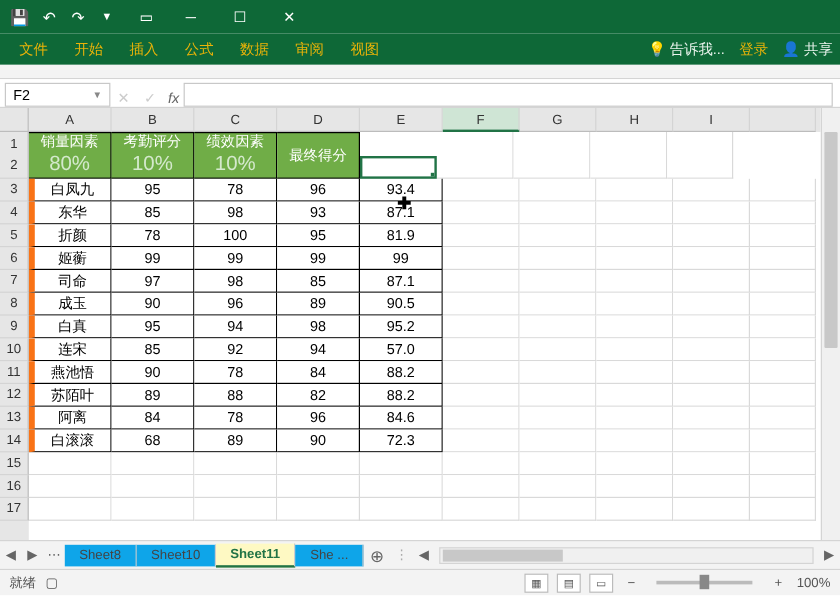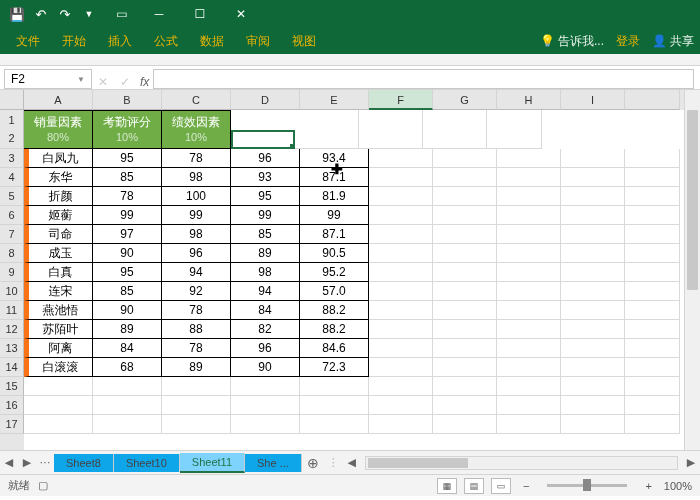--- a/index.html
+++ b/index.html
@@ -29,29 +29,29 @@
 .colhdrs{display:flex;height:20px;background:#e6e6e6}
 .colhdr{border-right:1px solid #d4d4d4;border-bottom:1px solid #bcbcbc;text-align:center;font-size:11px;color:#333;line-height:20px}
 .colhdr.sel{background:#cfe5d5;border-bottom:2px solid #217346}
 .cellrow{display:flex;height:19px}
 .cellrow.tall{height:39px}
 .cell{border-right:1px solid #d9d9d9;border-bottom:1px solid #d9d9d9;text-align:center;font-size:12px;line-height:19px;overflow:hidden;white-space:nowrap;background:#fff}
 .cell.data{border-right:1px solid #000;border-bottom:1px solid #000}
 .cell.dataL{border-left:5px solid #f97316}
 .hdrcell{background:#70ad47;color:#fff;display:flex;flex-direction:column;align-items:center;justify-content:center;line-height:1.3;text-align:center;border-right:1px solid #000;border-bottom:1px solid #000;border-top:1px solid #000}
 .hdrcell.first{border-left:1px solid #000}
-.hdrcell .sub{color:#d4e9cd;font-size:11px}
+.hdrcell .sub{color:#d4e9cd;font-size:17px}
 .selcell{border:2px solid #217346!important;position:relative;z-index:2}
 .fillh{position:absolute;right:-3px;bottom:-3px;width:6px;height:6px;background:#217346}
 .vscroll{width:16px;background:#f0f0f0;border-left:1px solid #d4d4d4;position:relative}
 .vthumb{position:absolute;top:20px;left:2px;right:2px;height:180px;background:#c8c8c8;border-radius:1px}
 .sheet-tabs{height:24px;display:flex;align-items:center;border-top:1px solid #d4d4d4;background:#f3f3f3;font-size:11px}
 .nav-btn{width:18px;text-align:center;color:#666;cursor:pointer}
 .stab{padding:3px 12px;border-right:1px solid #ccc;background:#fff;color:#444;cursor:pointer}
-.stab.active{background:#7dd3fc;border-bottom:2px solid #217346;color:#217346;font-weight:400}
+.stab.active{background:#fef9c3;border-bottom:2px solid #217346;color:#217346;font-weight:700}
 .stab.inactive{background:#0ea5e9}
 .addsheet{width:22px;text-align:center;color:#666;cursor:pointer;font-size:14px}
 .hscroll{flex:1;height:14px;background:#f0f0f0;margin:0 4px;border:1px solid #d4d4d4;position:relative}
 .hthumb{position:absolute;left:2px;top:1px;width:100px;height:10px;background:#c8c8c8}
 .status{height:22px;background:#f3f3f3;border-top:1px solid #d4d4d4;display:flex;align-items:center;padding:0 8px;font-size:11px;color:#555;gap:8px}
 .status .sp{flex:1}
 .viewbtn{width:20px;height:16px;border:1px solid #bbb;background:#fff;display:inline-block;margin-left:-1px;cursor:pointer;text-align:center;line-height:14px;font-size:9px}
 .zoom-slider{width:80px;height:3px;background:#bbb;position:relative;margin:0 6px}
 .zoom-thumb{width:8px;height:12px;background:#888;position:absolute;left:36px;top:-5px}
 .cursor-plus{position:absolute;font-size:14px;font-weight:bold;color:#000;pointer-events:none;z-index:5}
@@ -147,20 +147,23 @@
           <span class="sub">80%</span>
         </div>
       <div class="hdrcell cwC">
           <span>考勤评分</span>
           <span class="sub">10%</span>
         </div>
       <div class="hdrcell cwD">
           <span>绩效因素</span>
           <span class="sub">10%</span>
         </div>
+      <div class="hdrcell cwE">
+          <span>最终得分</span>
+        </div>
       <div class="cell cwF selcell" style="height:19px;margin-top:20px;background:#fff">
           <div class="fillh"></div>
         </div>
       <div class="cell cwG" style="height:39px"></div>
       <div class="cell cwH" style="height:39px"></div>
       <div class="cell cwI" style="height:39px"></div>
       <div class="cell cwJ" style="height:39px"></div>
     </div>
     <div id="data-rows">
         <div class="cellrow">

